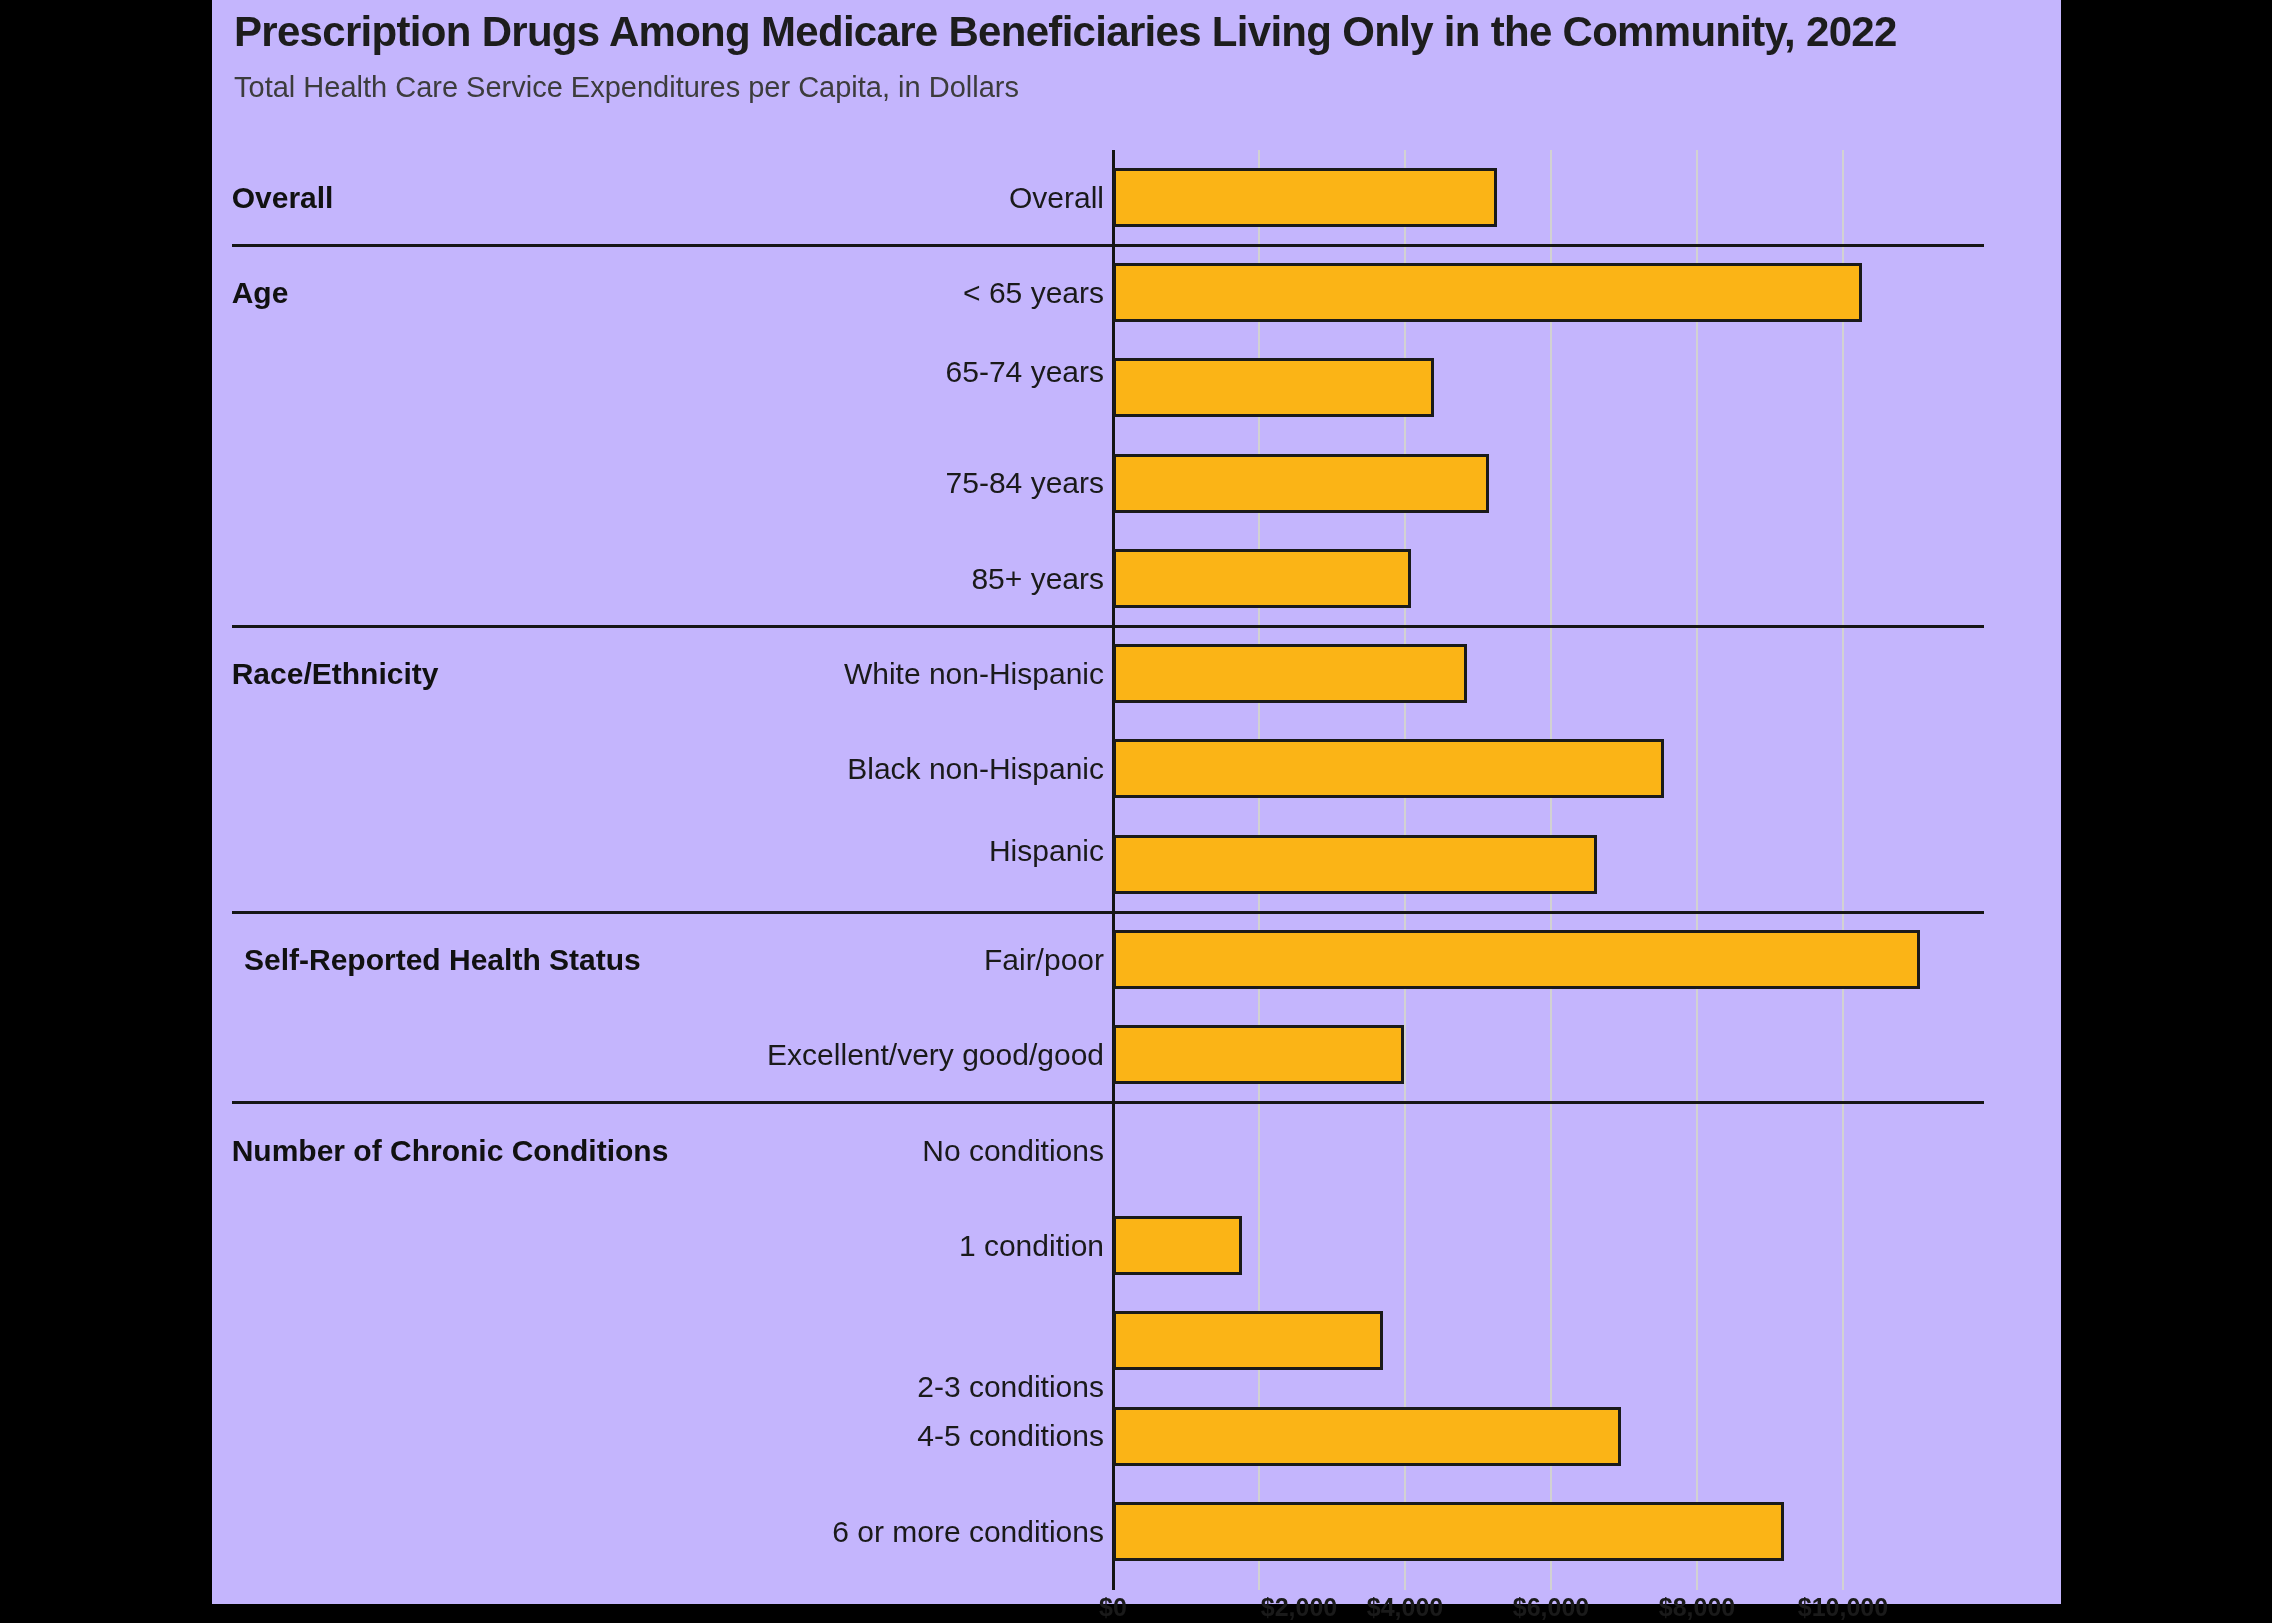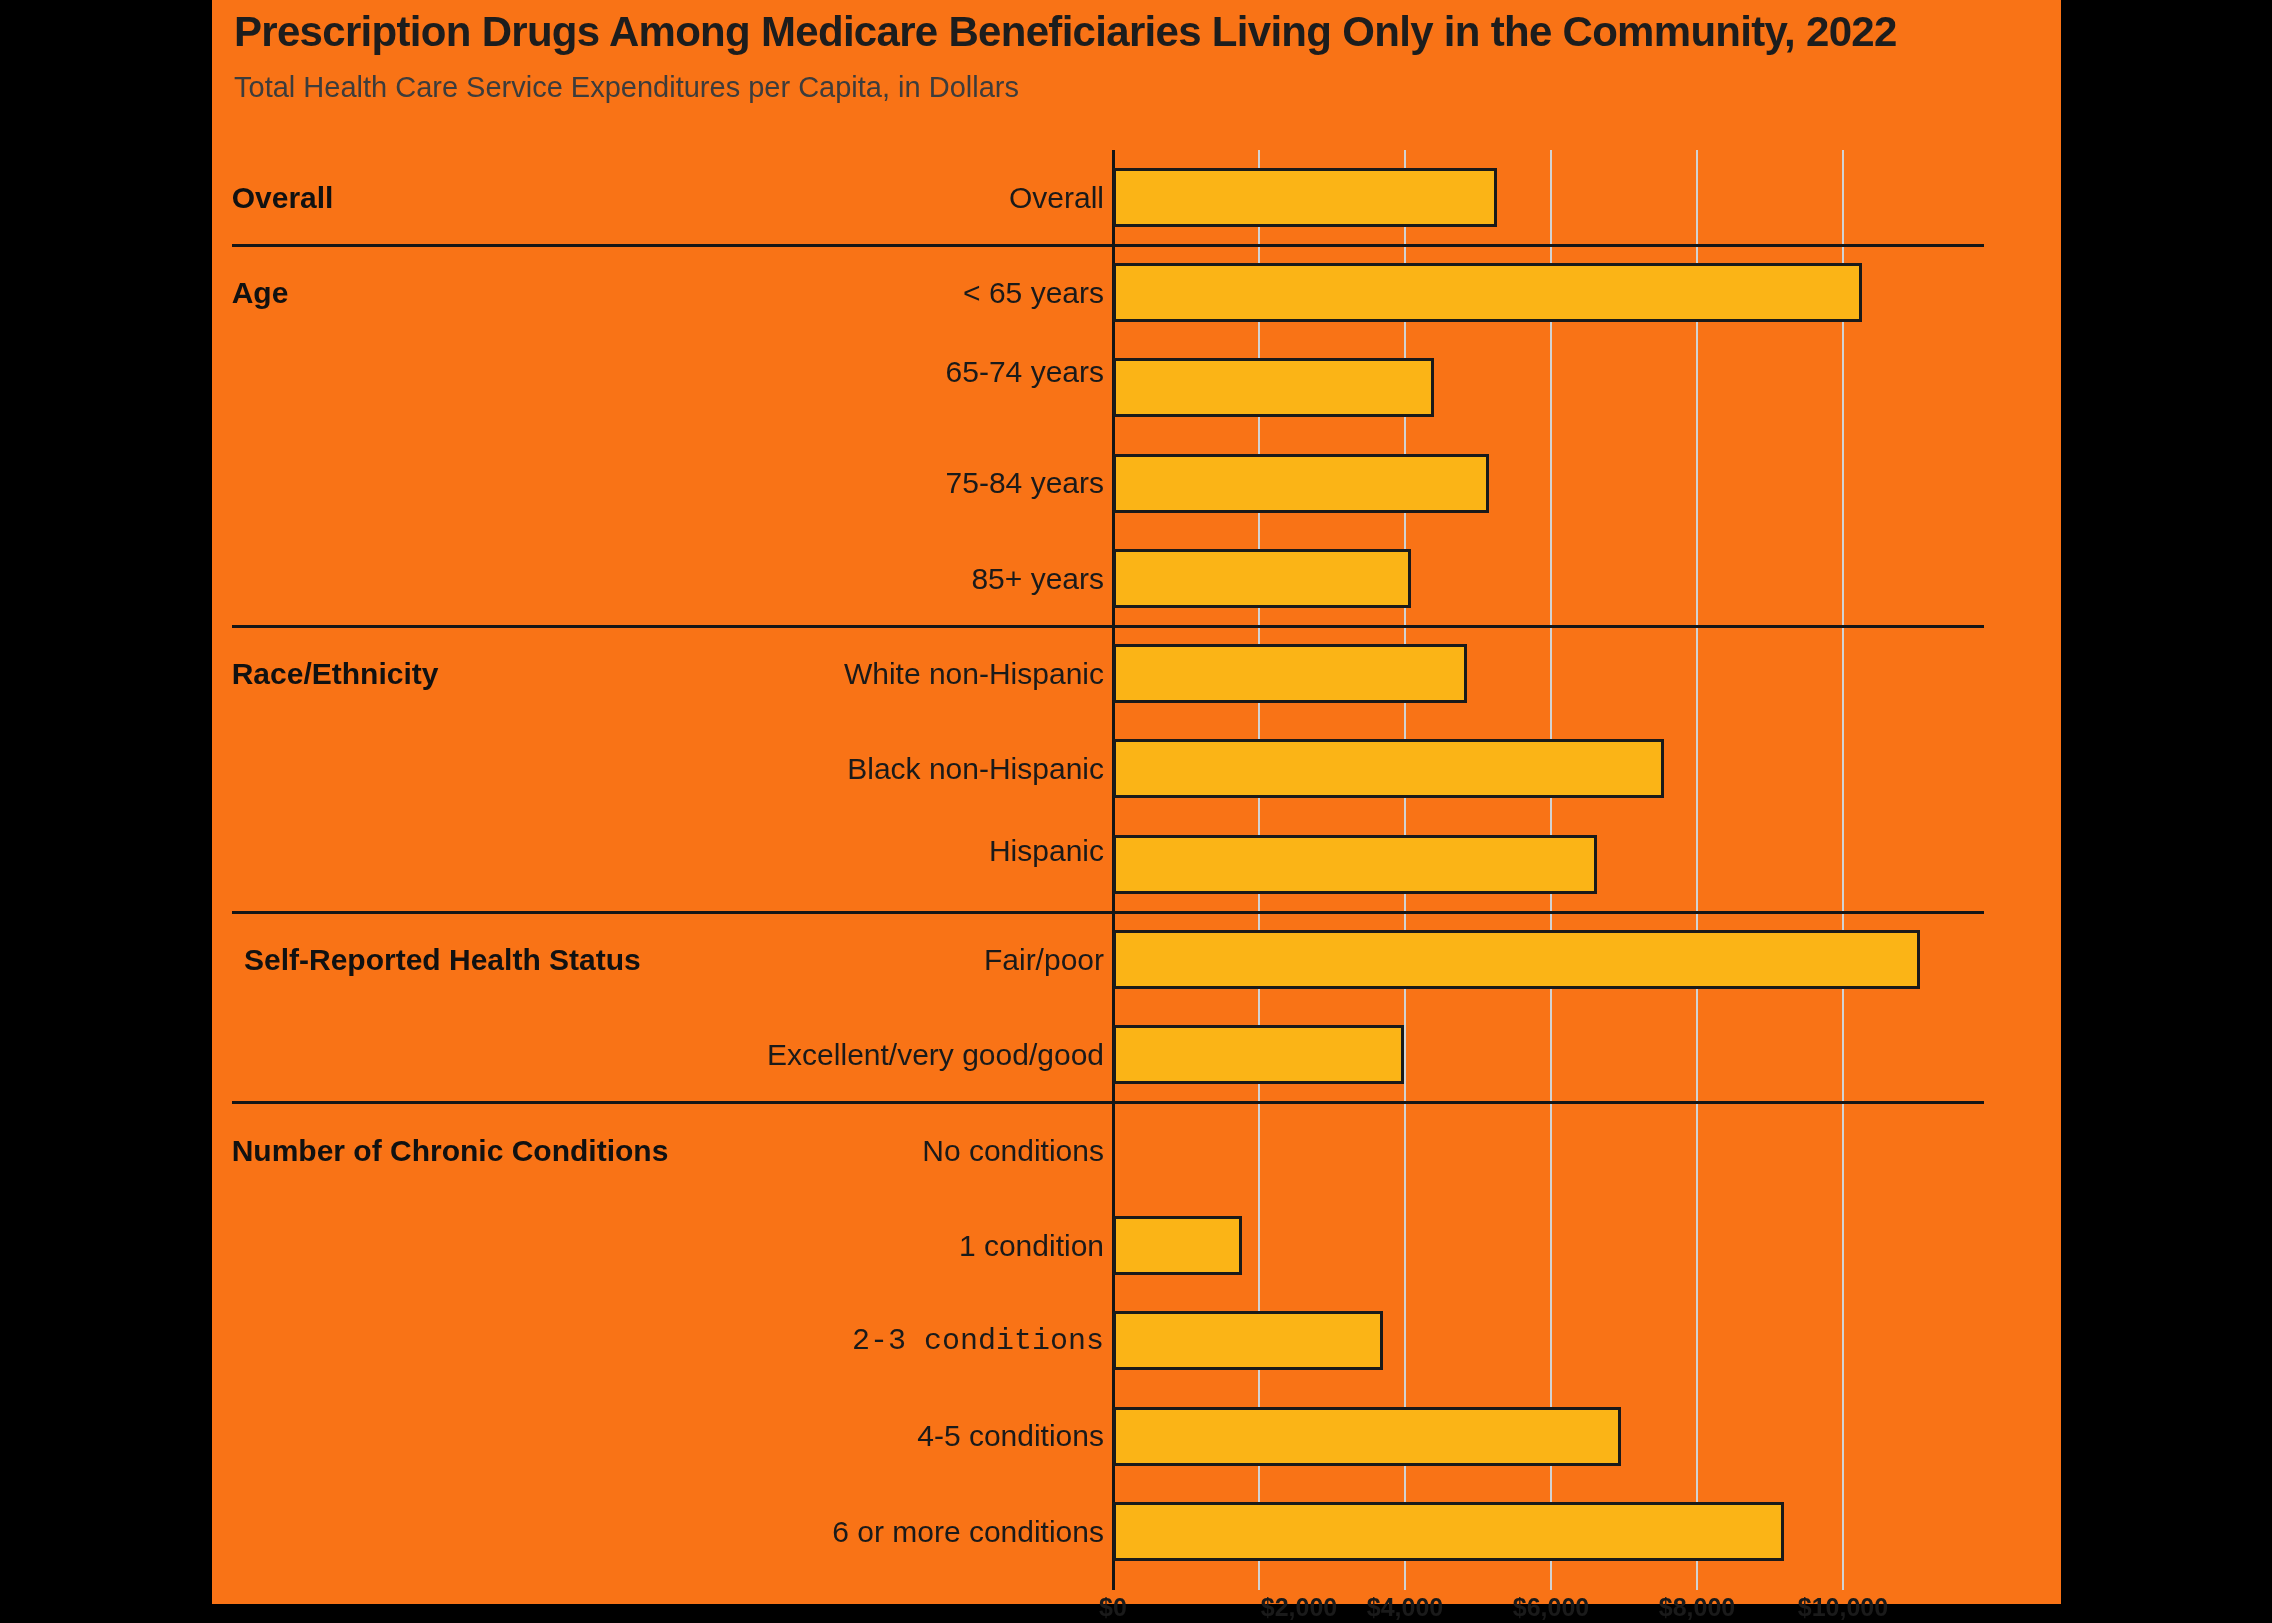--- a/index.html
+++ b/index.html
@@ -1,18 +1,18 @@
 <!DOCTYPE html>
 <html style="font-size:10.5px"><head>
 <meta charset="utf-8">
 <style>
   html,body{margin:0;padding:0;background:#000;}
   .canvas{position:relative;width:2273px;height:1623px;background:#000;overflow:hidden;
           font-family:"Liberation Sans",sans-serif;}
-  .panel{position:absolute;left:212px;top:0;width:1849px;height:1604px;background:#f97316;}
+  .panel{position:absolute;left:212px;top:0;width:1849px;height:1604px;background:#c4b5fd;}
   .title{position:absolute;left:22px;top:6.6px;width:1810px;font-size:42px;line-height:49px;
          font-weight:700;color:#1d1d1d;letter-spacing:-0.7px;}
   .subtitle{position:absolute;left:22px;top:71px;width:1574px;font-size:29px;color:#3c3c3c;}
   .chart{position:absolute;left:0;top:0;width:100%;height:100%;}
   .gridline{position:absolute;width:2px;background:#d2d2d2;}
   .gridline.axisline{width:2.6px;background:#141414;}
   .divider{position:absolute;height:2.6px;background:#161616;}
   .group-label{position:absolute;font-size:30px;font-weight:700;color:#111;
                display:flex;align-items:center;}
   .cat-label{position:absolute;left:0;font-size:30px;color:#1a1a1a;text-align:right;
@@ -66,21 +66,21 @@
         <div class="group-label" style="left: 32px; top: 912px; width: 721px; height: 95px;">Self-Reported Health Status</div>
         <div class="cat-label" style="top: 912px; width: 892px; height: 95px;">Fair/poor</div>
         <div class="bar" style="left: 901px; top: 930px; width: 807px; height: 59px; background: rgb(251, 180, 22); border-color: rgb(26, 26, 26);"></div>
         <div class="cat-label" style="top: 1007px; width: 892px; height: 95px;">Excellent/very good/good</div>
         <div class="bar" style="left: 901px; top: 1025px; width: 291px; height: 59px; background: rgb(251, 180, 22); border-color: rgb(26, 26, 26);"></div>
         <div class="divider" style="left: 19.7px; width: 1752px; top: 1101px;"></div>
         <div class="group-label" style="left: 19.7px; top: 1103px; width: 721px; height: 95px;">Number of Chronic Conditions</div>
         <div class="cat-label" style="top: 1103px; width: 892px; height: 95px;">No conditions</div>
         <div class="cat-label" style="top: 1198px; width: 892px; height: 95px;">1 condition</div>
         <div class="bar" style="left: 901px; top: 1216px; width: 129px; height: 59px; background: rgb(251, 180, 22); border-color: rgb(26, 26, 26);"></div>
-        <div class="cat-label" style="top: 1293px; width: 892px; height: 95px; font-family: Liberation Mono, monospace;">2-3 conditions</div>
+        <div class="cat-label" style="top: 1339px; width: 892px; height: 95px;">2-3 conditions</div>
         <div class="bar" style="left: 901px; top: 1311px; width: 270px; height: 59px; background: rgb(251, 180, 22); border-color: rgb(26, 26, 26);"></div>
         <div class="cat-label" style="top: 1388px; width: 892px; height: 95px;">4-5 conditions</div>
         <div class="bar" style="left: 901px; top: 1407px; width: 508px; height: 59px; background: rgb(251, 180, 22); border-color: rgb(26, 26, 26);"></div>
         <div class="cat-label" style="top: 1484px; width: 892px; height: 95px;">6 or more conditions</div>
         <div class="bar" style="left: 901px; top: 1502px; width: 671px; height: 59px; background: rgb(251, 180, 22); border-color: rgb(26, 26, 26);"></div>
       </div>
   </div>
 </div>
 
 

